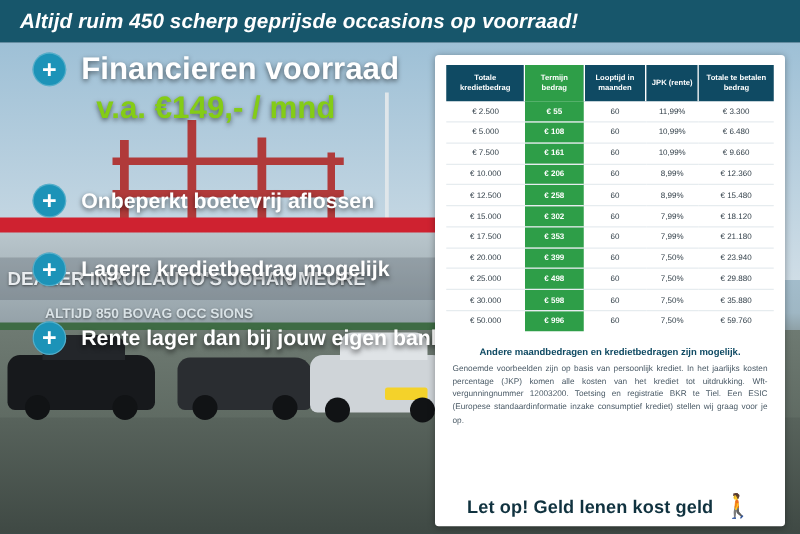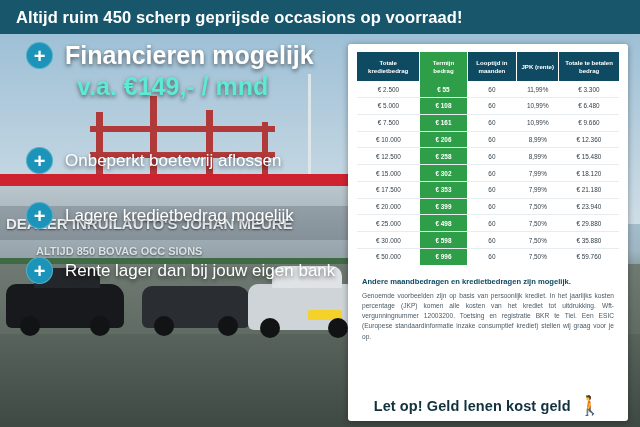--- a/index.html
+++ b/index.html
@@ -9,21 +9,21 @@
     background:#12303f;
     overflow:hidden;
     position:relative;
   }
   .stage{position:relative;width:640px;height:427px;overflow:hidden;}
 
   
   .banner{
     position:absolute;left:0;top:0;width:640px;height:34px;
     background:#17566b;
-    display:flex;align-items:center;
+    display:flex;align-items:center;font-style:italic;
   }
   .banner-text{
     color:#ffffff;font-weight:bold;font-size:16.5px;
     padding-left:16px;letter-spacing:.1px;white-space:nowrap;
   }
 
   
   .photo{
     position:absolute;left:0;top:34px;width:640px;height:393px;
     background:linear-gradient(#8fb5cc 0%, #a7c4d6 38%, #9fb7c4 55%, #7e8b8a 62%, #5d6b63 74%, #4a5750 100%);
@@ -85,30 +85,30 @@
     font-size:20px;font-weight:bold;line-height:1;
     box-shadow:0 0 0 1px rgba(255,255,255,.25) inset;
   }
   .h1{
     color:#ffffff;font-size:25px;font-weight:bold;
     margin-left:12px;line-height:1.05;
     text-shadow:0 2px 4px rgba(0,0,0,.55);
     white-space:nowrap;
   }
   .h2{
-    color:#5eead4;font-size:25px;font-weight:bold;
+    color:#84cc16;font-size:25px;font-weight:bold;
     margin:2px 0 0 51px;line-height:1.05;
     text-shadow:0 2px 4px rgba(0,0,0,.55);
     white-space:nowrap;
   }
   .bullet{
     display:flex;align-items:center;margin-top:28px;
   }
   .bullet .label{
-    color:#ffffff;font-size:17px;font-weight:normal;margin-left:12px;
+    color:#ffffff;font-size:17px;font-weight:bold;margin-left:12px;
     text-shadow:0 2px 4px rgba(0,0,0,.6);white-space:nowrap;
   }
   .b1{margin-top:48px;}
 
   
   .card{
     position:absolute;left:348px;top:44px;width:280px;height:377px;
     background:#ffffff;border-radius:3px;
     box-shadow:0 1px 6px rgba(0,0,0,.35);
     overflow:hidden;
@@ -132,21 +132,21 @@
     background:#2e9e48;color:#ffffff;font-weight:bold;
   }
   table.rates tr:last-child td{border-bottom:none;}
   table.rates col.c1{width:24%;}
   table.rates col.c2{width:18%;}
   table.rates col.c3{width:19%;}
   table.rates col.c4{width:16%;}
   table.rates col.c5{width:23%;}
 
   .note-title{
-    margin:12px 14px 0 14px;color:#0f4a63;font-weight:bold;font-size:7.6px;
+    margin:12px 14px 0 14px;color:#0f4a63;font-weight:bold;font-size:7.6px;text-align:center;
   }
   .note-body{
     margin:5px 14px 0 14px;color:#4a5a66;font-size:6.6px;line-height:1.55;text-align:justify;
   }
   .warn{
     position:absolute;left:0;bottom:6px;width:280px;
     display:flex;align-items:center;justify-content:center;
   }
   .warn-text{
     color:#10323f;font-weight:bold;font-size:14.5px;letter-spacing:.1px;
@@ -195,21 +195,21 @@
       <div class="plate"></div>
       <div class="wheel" style="left:12px;"></div>
       <div class="wheel" style="left:80px;"></div>
     </div>
   </div>
 
   <div class="bullets">
 
     <div class="headline-row">
       <div class="plus">+</div>
-      <div class="h1">Financieren mogelijk</div>
+      <div class="h1">Financieren voorraad</div>
     </div>
     <div class="h2">v.a. €149,- / mnd</div>
 
     <div class="bullet b1">
       <div class="plus">+</div>
       <div class="label">Onbeperkt boetevrij aflossen</div>
     </div>
 
     <div class="bullet">
       <div class="plus">+</div>

